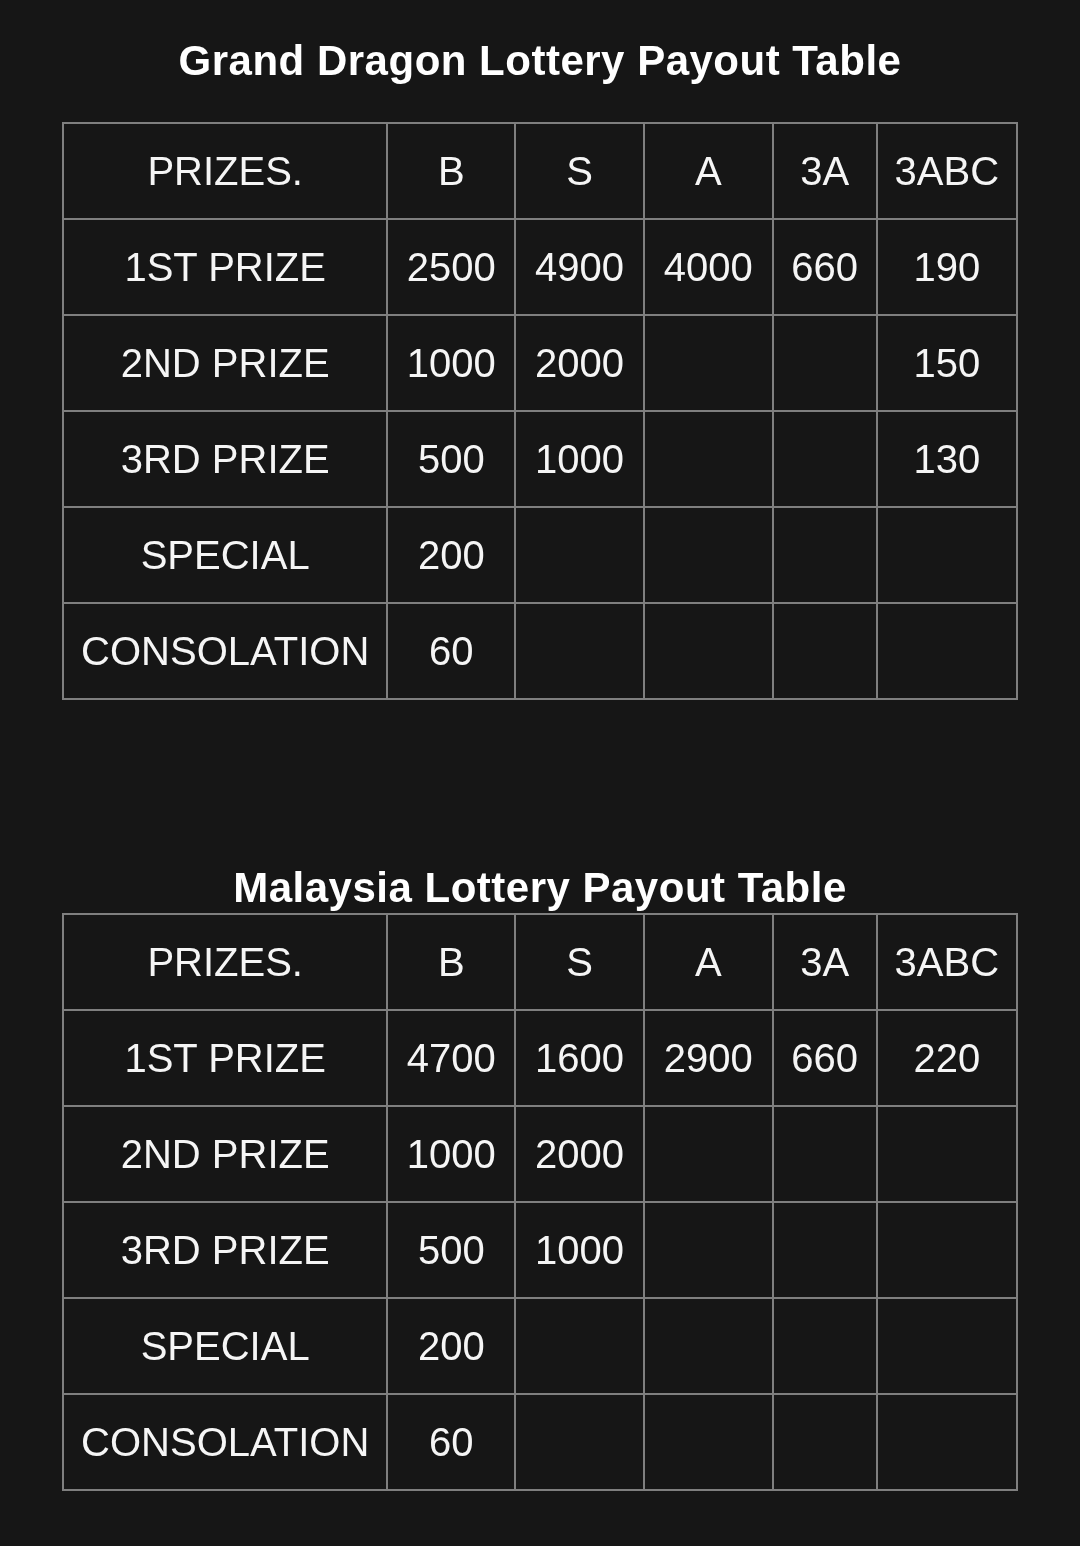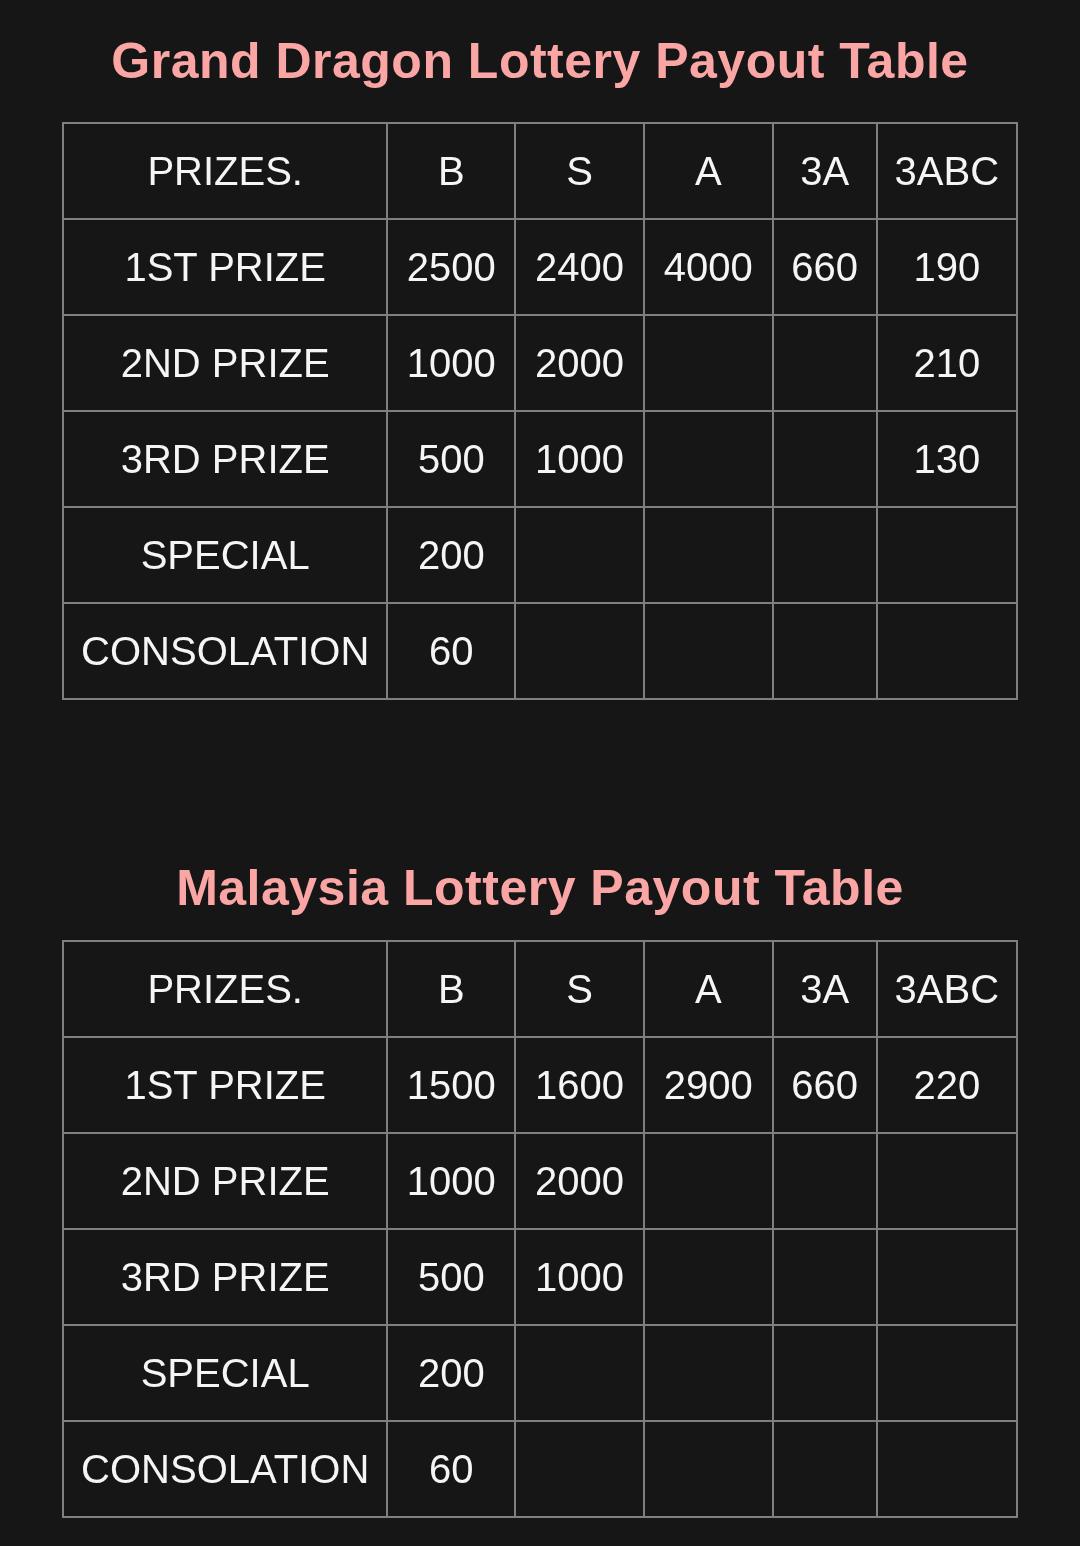--- a/index.html
+++ b/index.html
@@ -15,33 +15,32 @@
     color: #f5f5f5;
   }
   .page {
     width: 1080px;
     height: 1546px;
     box-sizing: border-box;
   }
   .table-title {
     margin: 0;
     text-align: center;
-    font-size: 50px;
+    font-size: 42px;
     font-weight: 700;
     line-height: 50px;
-    color: #fca5a5;
+    color: #ffffff;
     letter-spacing: 0.5px;
   }
   .section-1 .table-title {
     padding-top: 36px;
     margin-bottom: 36px;
   }
   .section-2 .table-title {
     padding-top: 163px;
-    margin-bottom: 27px;
   }
   table.payout-table {
     width: 956px;
     margin: 0 auto;
     border-collapse: collapse;
     table-layout: fixed;
   }
   table.payout-table th,
   table.payout-table td {
     border: 2px solid #7f7f7f;
@@ -84,32 +83,32 @@
           <th>PRIZES.</th>
           <th>B</th>
           <th>S</th>
           <th>A</th>
           <th>3A</th>
           <th>3ABC</th>
         </tr>
         <tr>
           <td>1ST PRIZE</td>
           <td>2500</td>
-          <td>2400</td>
+          <td>4900</td>
           <td>4000</td>
           <td>660</td>
           <td>190</td>
         </tr>
         <tr>
           <td>2ND PRIZE</td>
           <td>1000</td>
           <td>2000</td>
           <td></td>
           <td></td>
-          <td>210</td>
+          <td>150</td>
         </tr>
         <tr>
           <td>3RD PRIZE</td>
           <td>500</td>
           <td>1000</td>
           <td></td>
           <td></td>
           <td>130</td>
         </tr>
         <tr>
@@ -147,21 +146,21 @@
         <tr>
           <th>PRIZES.</th>
           <th>B</th>
           <th>S</th>
           <th>A</th>
           <th>3A</th>
           <th>3ABC</th>
         </tr>
         <tr>
           <td>1ST PRIZE</td>
-          <td>1500</td>
+          <td>4700</td>
           <td>1600</td>
           <td>2900</td>
           <td>660</td>
           <td>220</td>
         </tr>
         <tr>
           <td>2ND PRIZE</td>
           <td>1000</td>
           <td>2000</td>
           <td></td>

